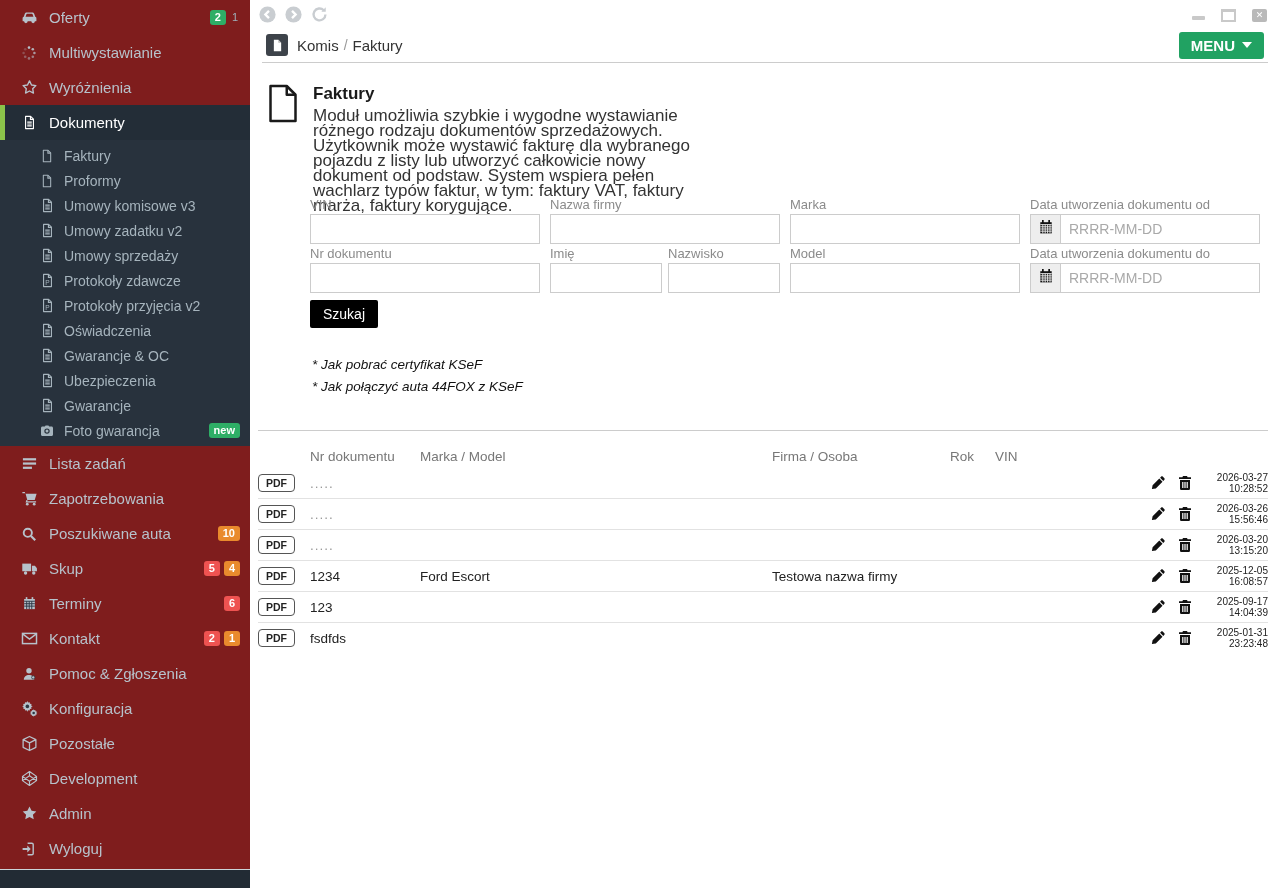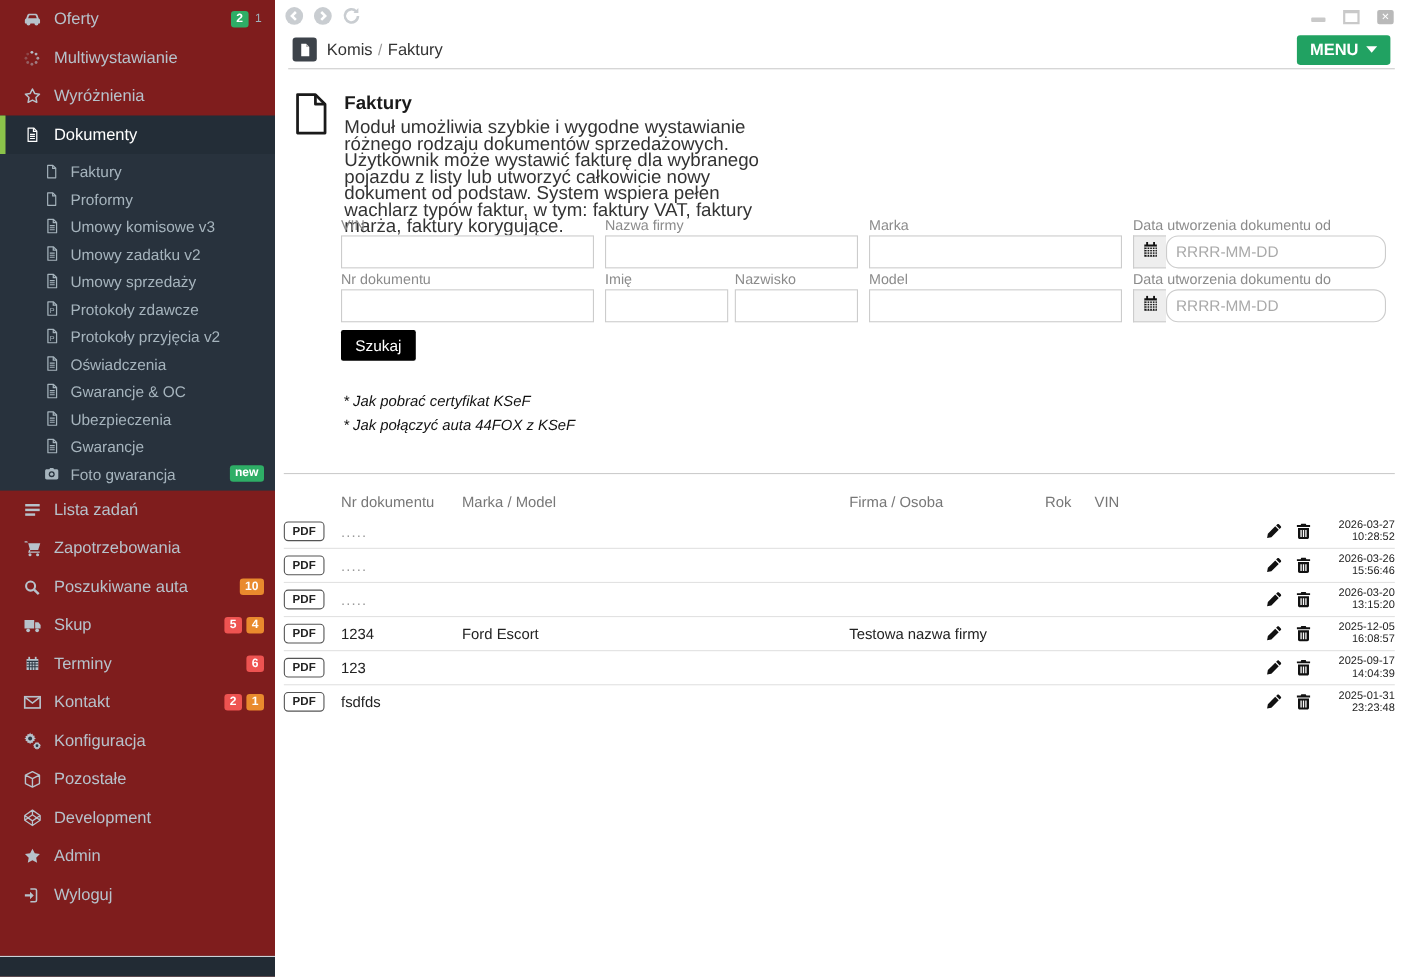--- a/index.html
+++ b/index.html
@@ -52,21 +52,21 @@
   
   .search-form{position:absolute;left:60px;top:198px;width:960px;height:100px;}
   .fgroup{position:absolute;}
   .fgroup label{display:block;font-size:13px;color:#8b8b8b;margin-bottom:2px;line-height:14px;}
   .fgroup input{height:30px;border:1px solid #ccc;width:100%;box-sizing:border-box;padding:0 8px;
                 font-size:14px;color:#333;font-family:inherit;outline:none;}
   .fgroup input::placeholder{color:#a9a9a9;}
   .dgroup{display:flex;width:100%;}
   .daddon{width:30px;height:30px;background:#eee;border:1px solid #ccc;border-right:none;box-sizing:border-box;
           display:flex;align-items:center;justify-content:center;flex:none;cursor:pointer;}
-  .dgroup input{flex:1;min-width:0;border-radius:11px;}
+  .dgroup input{flex:1;min-width:0;}
   .szukaj-btn{position:absolute;left:60px;top:300px;height:28px;background:#000000;color:#fff;border:none;
               font-size:14px;padding:0 13px;border-radius:2px;cursor:pointer;font-family:Liberation Sans, sans-serif;}
   .ksef-link{position:absolute;left:62px;font-style:italic;font-size:13.5px;color:#111;cursor:pointer;}
 
   
   .table-divider{position:absolute;top:430px;left:8px;right:12px;border-top:1px solid #ccc;}
   .inv-table{position:absolute;top:444px;left:8px;right:12px;}
   .t-head{display:flex;height:24px;align-items:center;color:#777;font-size:13.5px;}
   .t-row{display:flex;height:30px;align-items:center;border-bottom:1px solid #e2e2e2;font-size:13.5px;color:#222;}
   .t-row:last-child{border-bottom:none;}
@@ -327,20 +327,30 @@
             </svg>
           </span>
           <span>Kontakt</span>
           <span class="badges">
             <span class="badge red">2</span>
             <span class="badge orange">1</span>
           </span>
         </div>
         <div class="side-item">
           <span class="ico">
+            <svg viewBox="0 0 16 16" width="16" height="16" fill="currentColor">
+              <circle cx="8" cy="4.8" r="2.7"></circle>
+              <path d="M2.8 13.8c0-2.9 2.3-4.7 5.2-4.7s5.2 1.8 5.2 4.7z"></path>
+              <circle cx="12.2" cy="11.4" r="1.6" stroke="#2d3844" stroke-width=".8"></circle>
+            </svg>
+          </span>
+          <span>Pomoc &amp; Zgłoszenia</span>
+        </div>
+        <div class="side-item">
+          <span class="ico">
             <svg viewBox="0 0 16 16" width="17" height="17" fill="currentColor">
               <path d="M6 .9l.7 1.4 1.5-.3.2 1.5 1.5.2-.3 1.5L11 6l-1.4.7.3 1.5-1.5.2-.2 1.5-1.5-.3L6 11l-.7-1.4-1.5.3-.2-1.5-1.5-.2.3-1.5L1 6l1.4-.7-.3-1.5 1.5-.2.2-1.5 1.5.3z"></path>
               <circle cx="6" cy="6" r="1.7" fill="#2d3844"></circle>
               <path d="M11.9 8.6l.5 1 1.1-.2.1 1.1 1.1.1-.2 1.1 1 .5-1 .5.2 1.1-1.1.1-.1 1.1-1.1-.2-.5 1-.5-1-1.1.2-.1-1.1-1.1-.1.2-1.1-1-.5 1-.5-.2-1.1 1.1-.1.1-1.1 1.1.2z"></path>
               <circle cx="11.9" cy="12.2" r="1.2" fill="#2d3844"></circle>
             </svg>
           </span>
           <span>Konfiguracja</span>
         </div>
         <div class="side-item">

